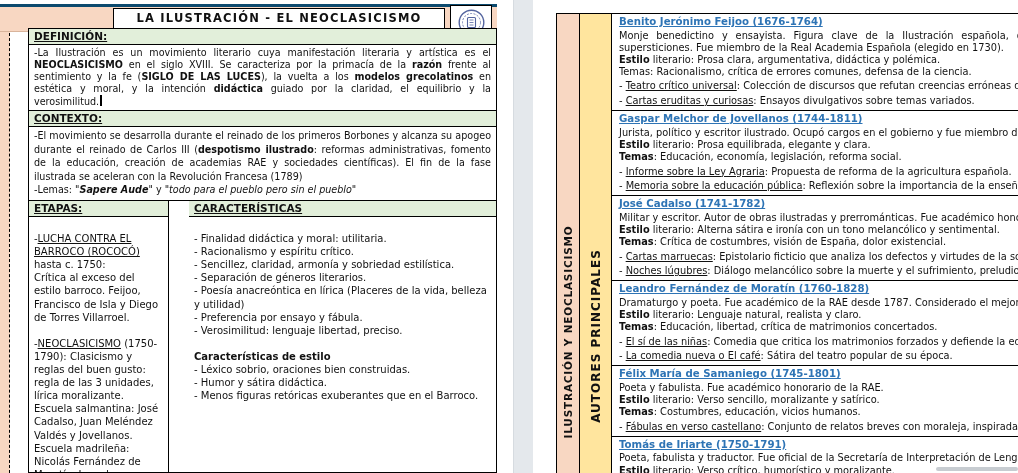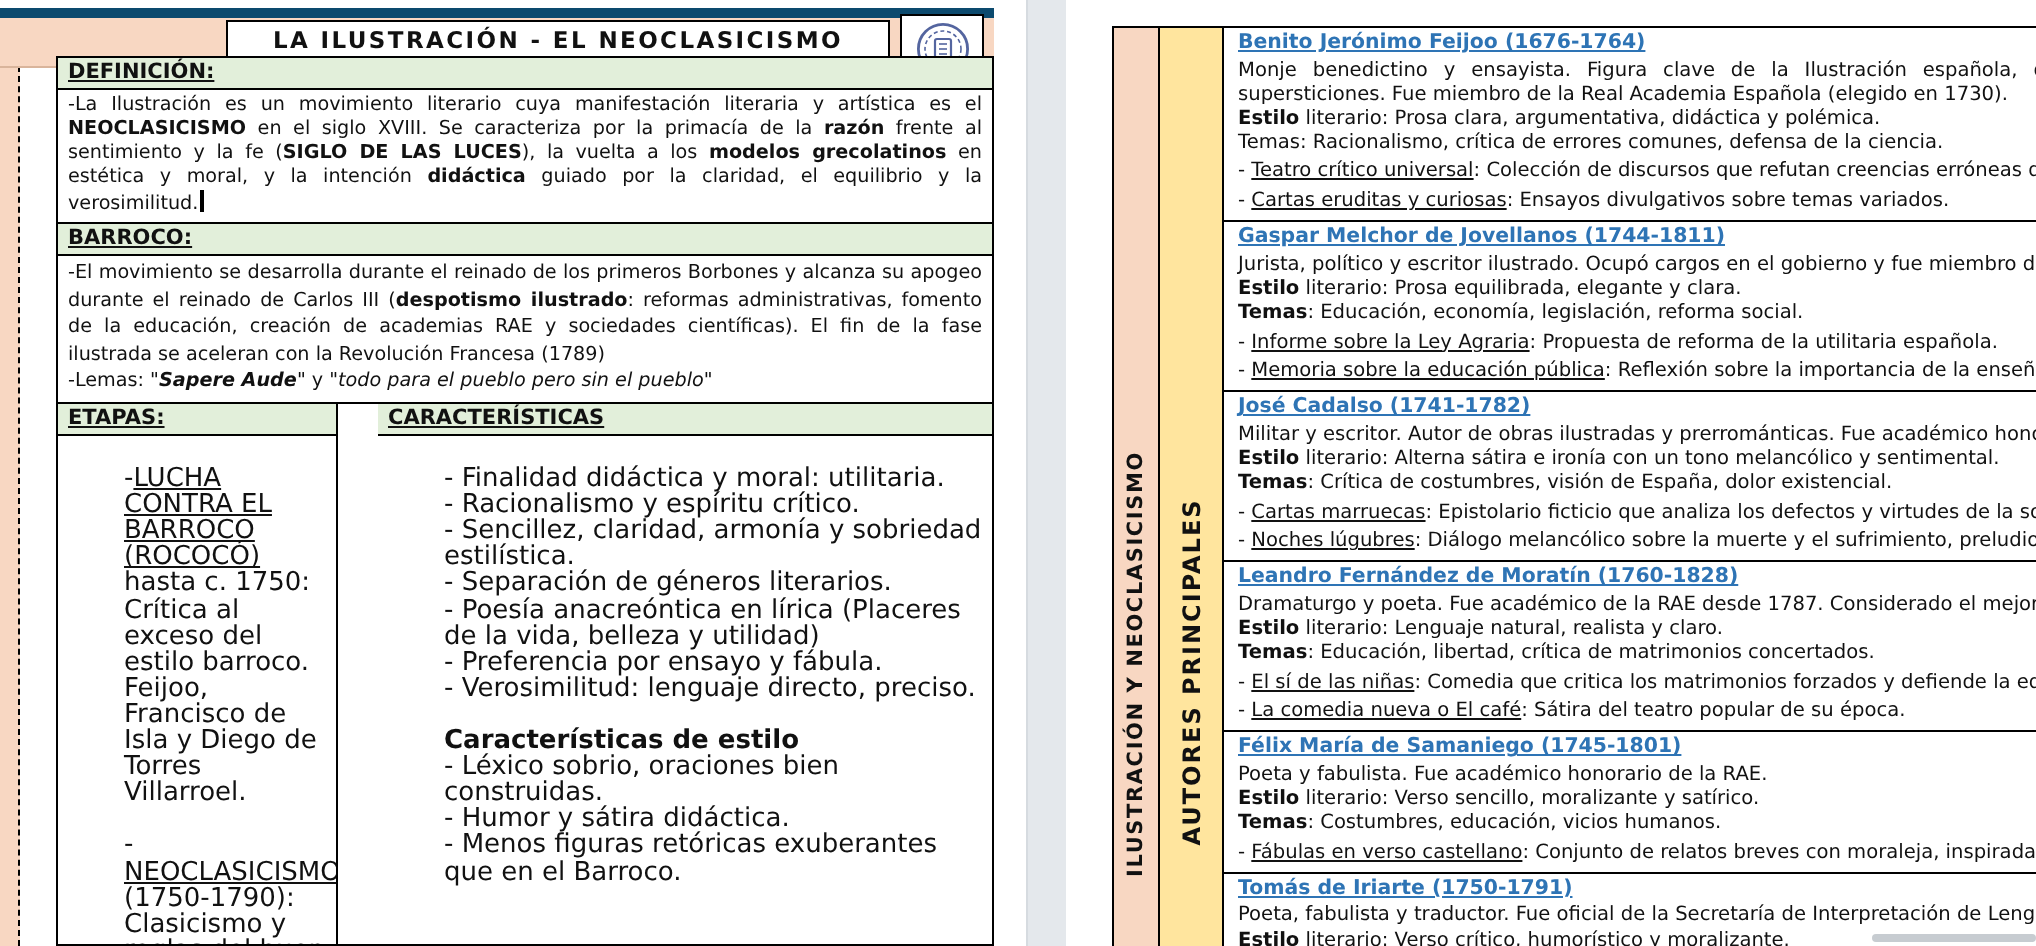--- a/index.html
+++ b/index.html
@@ -5,38 +5,38 @@
   html,body{margin:0;padding:0;}
   body{
     width:1018px;height:473px;overflow:hidden;background:#ffffff;
     font-family:"DejaVu Sans","Liberation Sans",sans-serif;color:#111;
     position:relative;
   }
   .canvas{position:absolute;inset:0;}
   
   .page-left{position:absolute;left:0;top:0;width:513px;height:473px;background:#fff;}
   .left-strip{position:absolute;left:0;top:28px;bottom:0;width:9px;background:#f8d7c2;border-right:1.5px dashed #000;}
-  .banner{position:absolute;left:0;top:4px;width:497px;height:24px;background:#f8d7c2;border-top:5px solid #0c4a6e;border-bottom:1px solid #d9b49b;}
+  .banner{position:absolute;left:0;top:4px;width:497px;height:24px;background:#f8d7c2;border-top:3px solid #0c4a6e;border-bottom:1px solid #d9b49b;}
   .title-box{position:absolute;left:113px;top:1px;width:330px;height:19px;background:#fff;border:1.6px solid #000;
     text-align:center;font-weight:bold;font-size:11.5px;line-height:19px;letter-spacing:1.2px;}
   .logo-box{position:absolute;left:450px;top:-2px;width:40px;height:46px;background:#fff;border:1.6px solid #000;text-align:center;}
   .logo-box svg{margin-top:3px;}
   .pl-content{position:absolute;left:28px;top:28px;width:469px;bottom:0;display:flex;flex-direction:column;}
   .box{border:1.6px solid #000;background:#fff;}
   .box + .box{border-top:none;}
   .box-header{background:#e2efda;border-bottom:1px solid #000;padding:1px 5px 2px;font-weight:bold;font-size:10.5px;}
   .hu{text-decoration:underline;}
   .box-body{padding:2px 5px 3px;font-size:9.6px;line-height:11.9px;}
   .ctx-body{line-height:13.6px;}
   .justify{text-align:justify;}
   .table-box{flex:1;min-height:0;border:1.6px solid #000;border-top:none;display:flex;overflow:hidden;background:#fff;gap:20px;}
   .tcol{display:flex;flex-direction:column;min-width:0;}
   .tcol-etapas{width:139px;border-right:1.6px solid #000;}
   .tcol-car{flex:1;}
-  .tcol-body{padding:2px 5px;font-size:13px;line-height:13.1px;flex:1;overflow:hidden;margin-left:28px;}
+  .tcol-body{padding:2px 5px;font-size:10px;line-height:13.1px;flex:1;overflow:hidden;}
   .para{min-height:13px;}
   .para.justify{text-align:justify;}
   .b{font-weight:bold;}
   .u{text-decoration:underline;}
   .i{font-style:italic;}
   .caret{display:inline-block;width:1.6px;height:11px;background:#000;vertical-align:-1.5px;margin-left:1px;}
   
   .page-gap{position:absolute;left:513px;top:0;width:20px;height:473px;background:#e4e8ec;border-left:1px solid #d6dbe0;border-right:1px solid #d6dbe0;}
   
   .page-right{position:absolute;left:533px;top:0;width:690px;height:473px;background:#fff;}
@@ -74,21 +74,21 @@
           <line x1="11.5" y1="16" x2="15.5" y2="16" stroke="#54659f" stroke-width="0.8"></line>
         </svg>
       </div>
     </div>
     <div class="pl-content">
       <div class="box">
         <div class="box-header"><span class="hu">DEFINICIÓN:</span></div>
         <div class="box-body justify"><span>-La Ilustración es un movimiento literario cuya manifestación literaria y artística es el </span><span class="b">NEOCLASICISMO</span><span> en el siglo XVIII. Se caracteriza por la primacía de la </span><span class="b">razón</span><span> frente al sentimiento y la fe (</span><span class="b">SIGLO DE LAS LUCES</span><span>), la vuelta a los </span><span class="b">modelos grecolatinos</span><span> en estética y moral, y la intención </span><span class="b">didáctica</span><span> guiado por la claridad, el equilibrio y la verosimilitud.</span><span class="caret"></span></div>
       </div>
       <div class="box">
-        <div class="box-header"><span class="hu">BARROCO:</span></div>
+        <div class="box-header"><span class="hu">CONTEXTO:</span></div>
         <div class="box-body ctx-body">
             <div class="para justify"><span>-El movimiento se desarrolla durante el reinado de los primeros Borbones y alcanza su apogeo durante el reinado de Carlos III (</span><span class="b">despotismo ilustrado</span><span>: reformas administrativas, fomento de la educación, creación de academias RAE y sociedades científicas). El fin de la fase ilustrada se aceleran con la Revolución Francesa (1789)</span></div>
             <div class="para "><span>-Lemas: "</span><span class="b i">Sapere Aude</span><span>" y "</span><span class="i">todo para el pueblo pero sin el pueblo</span><span>"</span></div>
           </div>
       </div>
       <div class="table-box">
         <div class="tcol tcol-etapas">
           <div class="box-header"><span class="hu">ETAPAS:</span></div>
           <div class="tcol-body">
               <div class="para blank">&nbsp;</div>
@@ -101,21 +101,21 @@
         <div class="tcol tcol-car">
           <div class="box-header"><span class="hu">CARACTERÍSTICAS</span></div>
           <div class="tcol-body">
               <div class="para blank">&nbsp;</div>
               <div class="para "><span>- Finalidad didáctica y moral: utilitaria.</span></div>
               <div class="para "><span>- Racionalismo y espíritu crítico.</span></div>
               <div class="para "><span>- Sencillez, claridad, armonía y sobriedad estilística.</span></div>
               <div class="para "><span>- Separación de géneros literarios.</span></div>
               <div class="para "><span>- Poesía anacreóntica en lírica (Placeres de la vida, belleza y utilidad)</span></div>
               <div class="para "><span>- Preferencia por ensayo y fábula.</span></div>
-              <div class="para "><span>- Verosimilitud: lenguaje directo, preciso.</span></div>
+              <div class="para "><span>- Verosimilitud: lenguaje libertad, preciso.</span></div>
               <div class="para blank">&nbsp;</div>
               <div class="para "><span class="b">Características de estilo</span></div>
               <div class="para "><span>- Léxico sobrio, oraciones bien construidas.</span></div>
               <div class="para "><span>- Humor y sátira didáctica.</span></div>
               <div class="para "><span>- Menos figuras retóricas exuberantes que en el Barroco.</span></div>
             </div>
         </div>
       </div>
     </div>
   </div>
@@ -137,21 +137,21 @@
             <div class="aline "><span class="b">Estilo</span><span> literario: Prosa clara, argumentativa, didáctica y polémica.</span></div>
             <div class="aline "><span>Temas: Racionalismo, crítica de errores comunes, defensa de la ciencia.</span></div>
             <div class="aline work"><span>- </span><span class="u">Teatro crítico universal</span><span>: Colección de discursos que refutan creencias erróneas de la sociedad.</span></div>
             <div class="aline work"><span>- </span><span class="u">Cartas eruditas y curiosas</span><span>: Ensayos divulgativos sobre temas variados.</span></div>
           </div>
           <div class="author-row">
             <div class="author-name">Gaspar Melchor de Jovellanos (1744-1811)</div>
             <div class="aline desc"><span>Jurista, político y escritor ilustrado. Ocupó cargos en el gobierno y fue miembro de la RAE desde 1791.</span></div>
             <div class="aline "><span class="b">Estilo</span><span> literario: Prosa equilibrada, elegante y clara.</span></div>
             <div class="aline "><span class="b">Temas</span><span>: Educación, economía, legislación, reforma social.</span></div>
-            <div class="aline work"><span>- </span><span class="u">Informe sobre la Ley Agraria</span><span>: Propuesta de reforma de la utilitaria española.</span></div>
+            <div class="aline work"><span>- </span><span class="u">Informe sobre la Ley Agraria</span><span>: Propuesta de reforma de la agricultura española.</span></div>
             <div class="aline work"><span>- </span><span class="u">Memoria sobre la educación pública</span><span>: Reflexión sobre la importancia de la enseñanza.</span></div>
           </div>
           <div class="author-row">
             <div class="author-name">José Cadalso (1741-1782)</div>
             <div class="aline desc"><span>Militar y escritor. Autor de obras ilustradas y prerrománticas. Fue académico honorario de la RAE.</span></div>
             <div class="aline "><span class="b">Estilo</span><span> literario: Alterna sátira e ironía con un tono melancólico y sentimental.</span></div>
             <div class="aline "><span class="b">Temas</span><span>: Crítica de costumbres, visión de España, dolor existencial.</span></div>
             <div class="aline work"><span>- </span><span class="u">Cartas marruecas</span><span>: Epistolario ficticio que analiza los defectos y virtudes de la sociedad española.</span></div>
             <div class="aline work"><span>- </span><span class="u">Noches lúgubres</span><span>: Diálogo melancólico sobre la muerte y el sufrimiento, preludio del Romanticismo.</span></div>
           </div>

